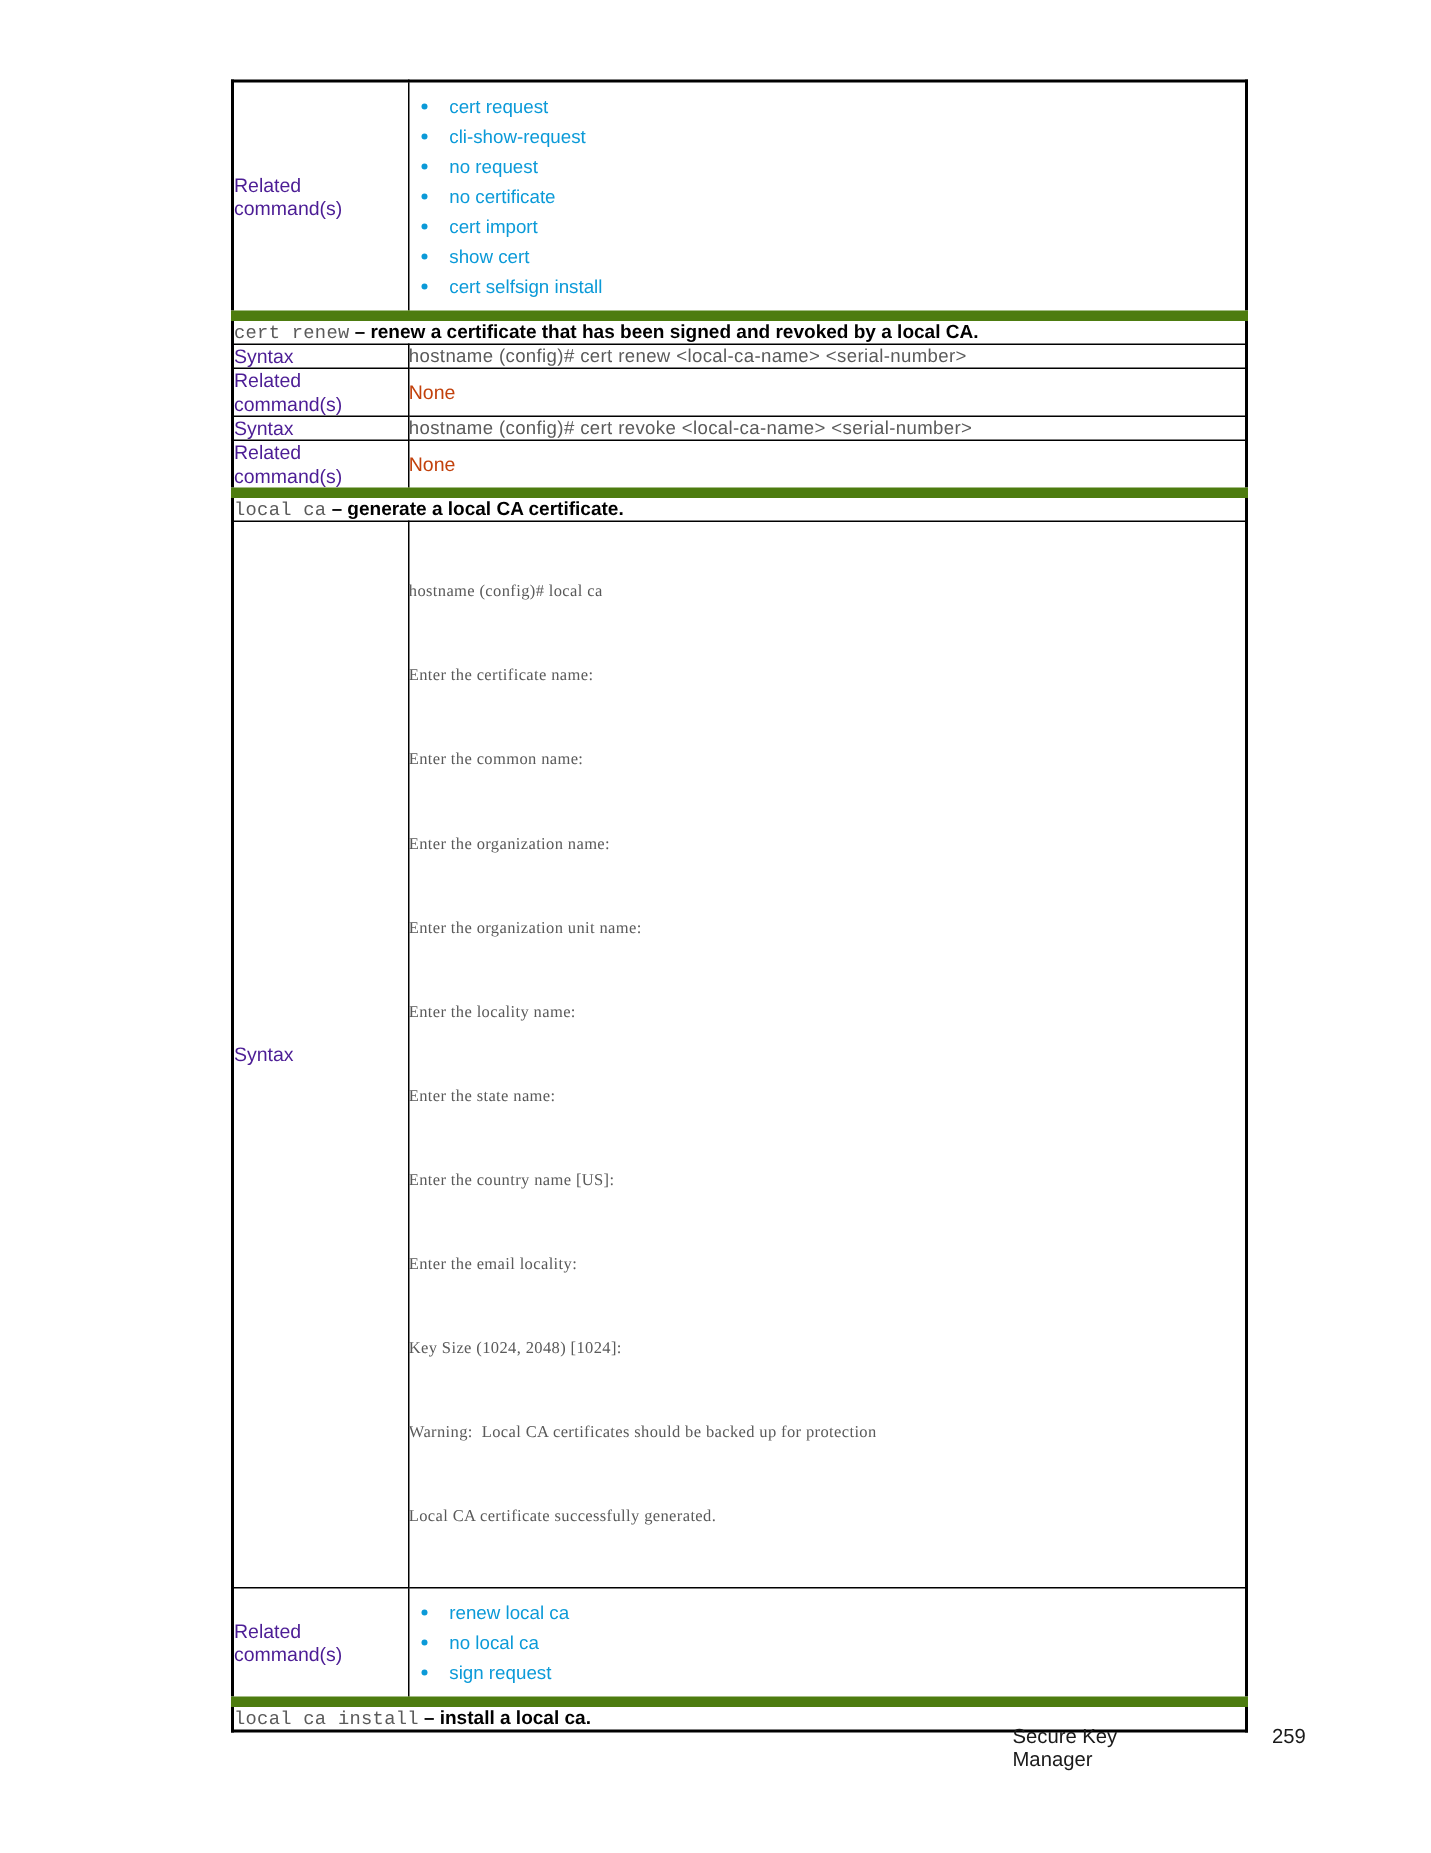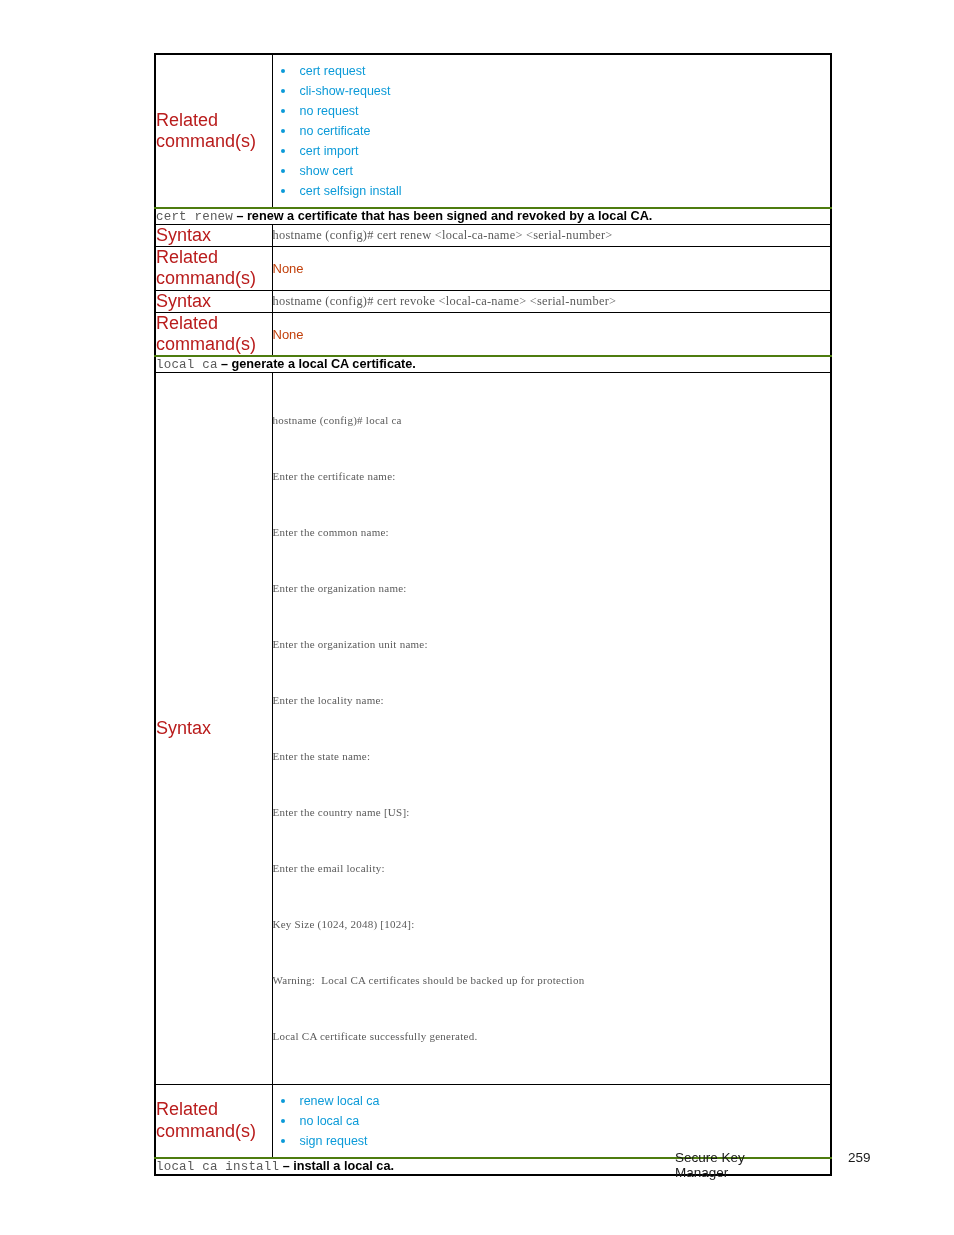--- a/index.html
+++ b/index.html
@@ -38,28 +38,28 @@
     padding: 0;
     vertical-align: middle;
   }
 
   
   col.c-label { width: 117px; }
   col.c-value { width: 559px; }
 
   
   tr.block-start > td {
-    border-top: 2px solid #4d7c0f;
+    border-top: 7px solid #4d7c0f;
   }
 
   .label-cell {
     padding: 7px 0 7px 9px;
-    font-size: 18px;
+    font-size: 13px;
     line-height: 1.18;
-    color: #b91c1c;
+    color: #4c1d95;
     font-family: "Liberation Sans", sans-serif;
   }
 
   .value-cell {
     padding: 7px 8px 7px 15px;
     font-size: 12.5px;
     color: #111;
   }
 
   
@@ -80,21 +80,21 @@
   }
   .desc-cell .desc-text {
     color: #000;
     font-weight: 600;
     font-size: 12.7px;
   }
 
   
   .syntax-cell {
     padding: 6px 8px 6px 15px;
-    font-family: Liberation Serif, serif;
+    font-family: Liberation Sans, sans-serif;
     font-size: 12.4px;
     color: #5a5a5a;
     letter-spacing: 0.25px;
     line-height: 1.0;
     margin-top: 36px;
   }
   .syntax-block {
     padding: 9px 8px 9px 15px;
     font-family: Liberation Serif, serif;
     font-size: 11px;

